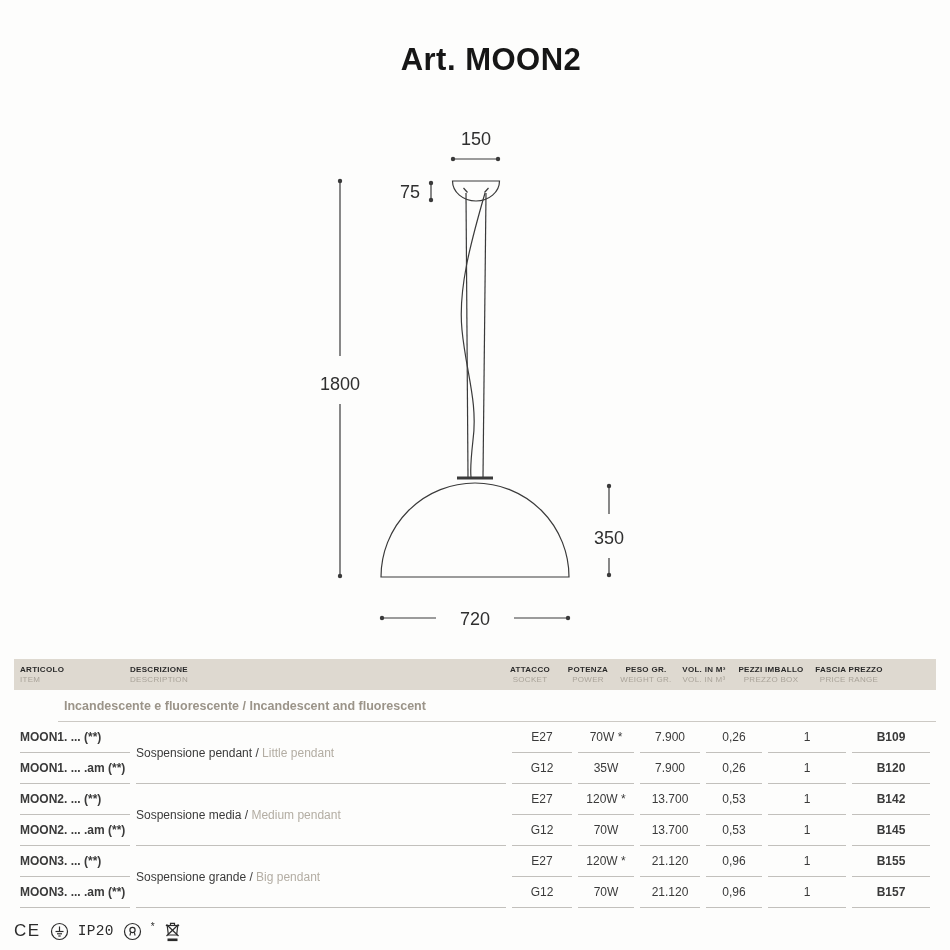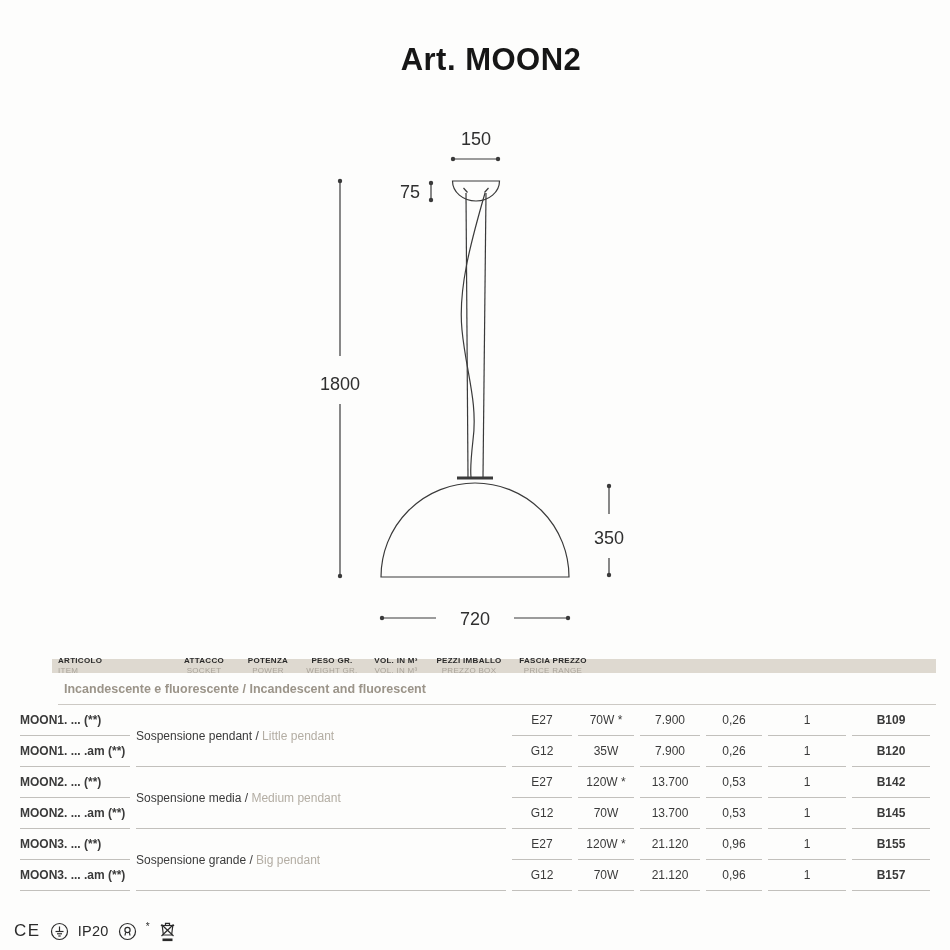--- a/index.html
+++ b/index.html
@@ -8,21 +8,21 @@
   .page { position:relative; width:950px; height:950px; }
 
   .title { position:absolute; top:42px; left:16px; width:950px; text-align:center;
            font-size:31px; font-weight:700; color:#161616; letter-spacing:.5px; }
 
   svg.drawing { position:absolute; top:0; left:0; }
   svg.drawing text { font-family:"Liberation Sans", sans-serif; font-size:18px; fill:#2f2f2f; }
 
   .tablewrap { position:absolute; left:14px; top:659px; width:922px; }
 
-  .hdr { display:flex; gap:6px; padding:0 6px; background:#ded9d0; height:14px; align-items:center;margin-left:38px; }
+  .hdr { display:flex; padding:0 6px; background:#ded9d0; height:31px; align-items:center; }
   .hdr .cell { line-height:1.25; }
   .hdr .t { font-size:8px; font-weight:700; color:#2a2a2a; letter-spacing:.3px; }
   .hdr .s { font-size:8px; color:#a9a399; letter-spacing:.3px; }
   .c1 { width:110px; flex:none; text-align:left; }
   .c2 { width:370px; flex:none; text-align:left; }
   .c3 { width:60px; flex:none; text-align:center; }
   .c4 { width:56px; flex:none; text-align:center; }
   .c5 { width:60px; flex:none; text-align:center; }
   .c6 { width:56px; flex:none; text-align:center; }
   .c7 { width:78px; flex:none; text-align:center; }
@@ -37,21 +37,21 @@
                   border-bottom:1px solid #c2c0bc; }
   td.art  { font-weight:700; color:#1b1b1b; text-align:left; }
   td.desc { font-size:13px; color:#454545; text-align:left; }
   td.desc .en { color:#b3ada3; }
   td.val  { text-align:center; }
   td.price{ text-align:center; font-weight:700; color:#121212; }
 
   .footer { position:absolute; left:14px; top:916px; height:30px;
             display:flex; align-items:center; gap:9px; color:#2b2b2b; }
   .footer .ce { font-size:17px; font-weight:500; letter-spacing:1.5px; }
-  .footer .ip { font-size:14.5px; font-weight:400; letter-spacing:.3px; }
+  .footer .ip { font-size:14.5px; font-weight:400; letter-spacing:.3px;font-family:Liberation Mono, monospace; }
   .footer .ast { font-size:10px; vertical-align:top; position:relative; top:-5px; }
   .iconbox { display:inline-flex; align-items:center; }
 </style>
 </head>
 <body>
 
 <div class="page">
 
   <div class="title">Art. MOON2</div>
 
@@ -98,20 +98,24 @@
     <text x="609" y="544" text-anchor="middle">350</text>
     <text x="475" y="625" text-anchor="middle">720</text>
   </svg>
 
   <div class="tablewrap">
 
     <div class="hdr">
       <div class="cell c1">
         <div class="t">ARTICOLO</div>
           <div class="s">ITEM</div>
+      </div>
+      <div class="cell c2">
+        <div class="t">DESCRIZIONE</div>
+          <div class="s">DESCRIPTION</div>
       </div>
       <div class="cell c3">
         <div class="t">ATTACCO</div>
           <div class="s">SOCKET</div>
       </div>
       <div class="cell c4">
         <div class="t">POTENZA</div>
           <div class="s">POWER</div>
       </div>
       <div class="cell c5">

